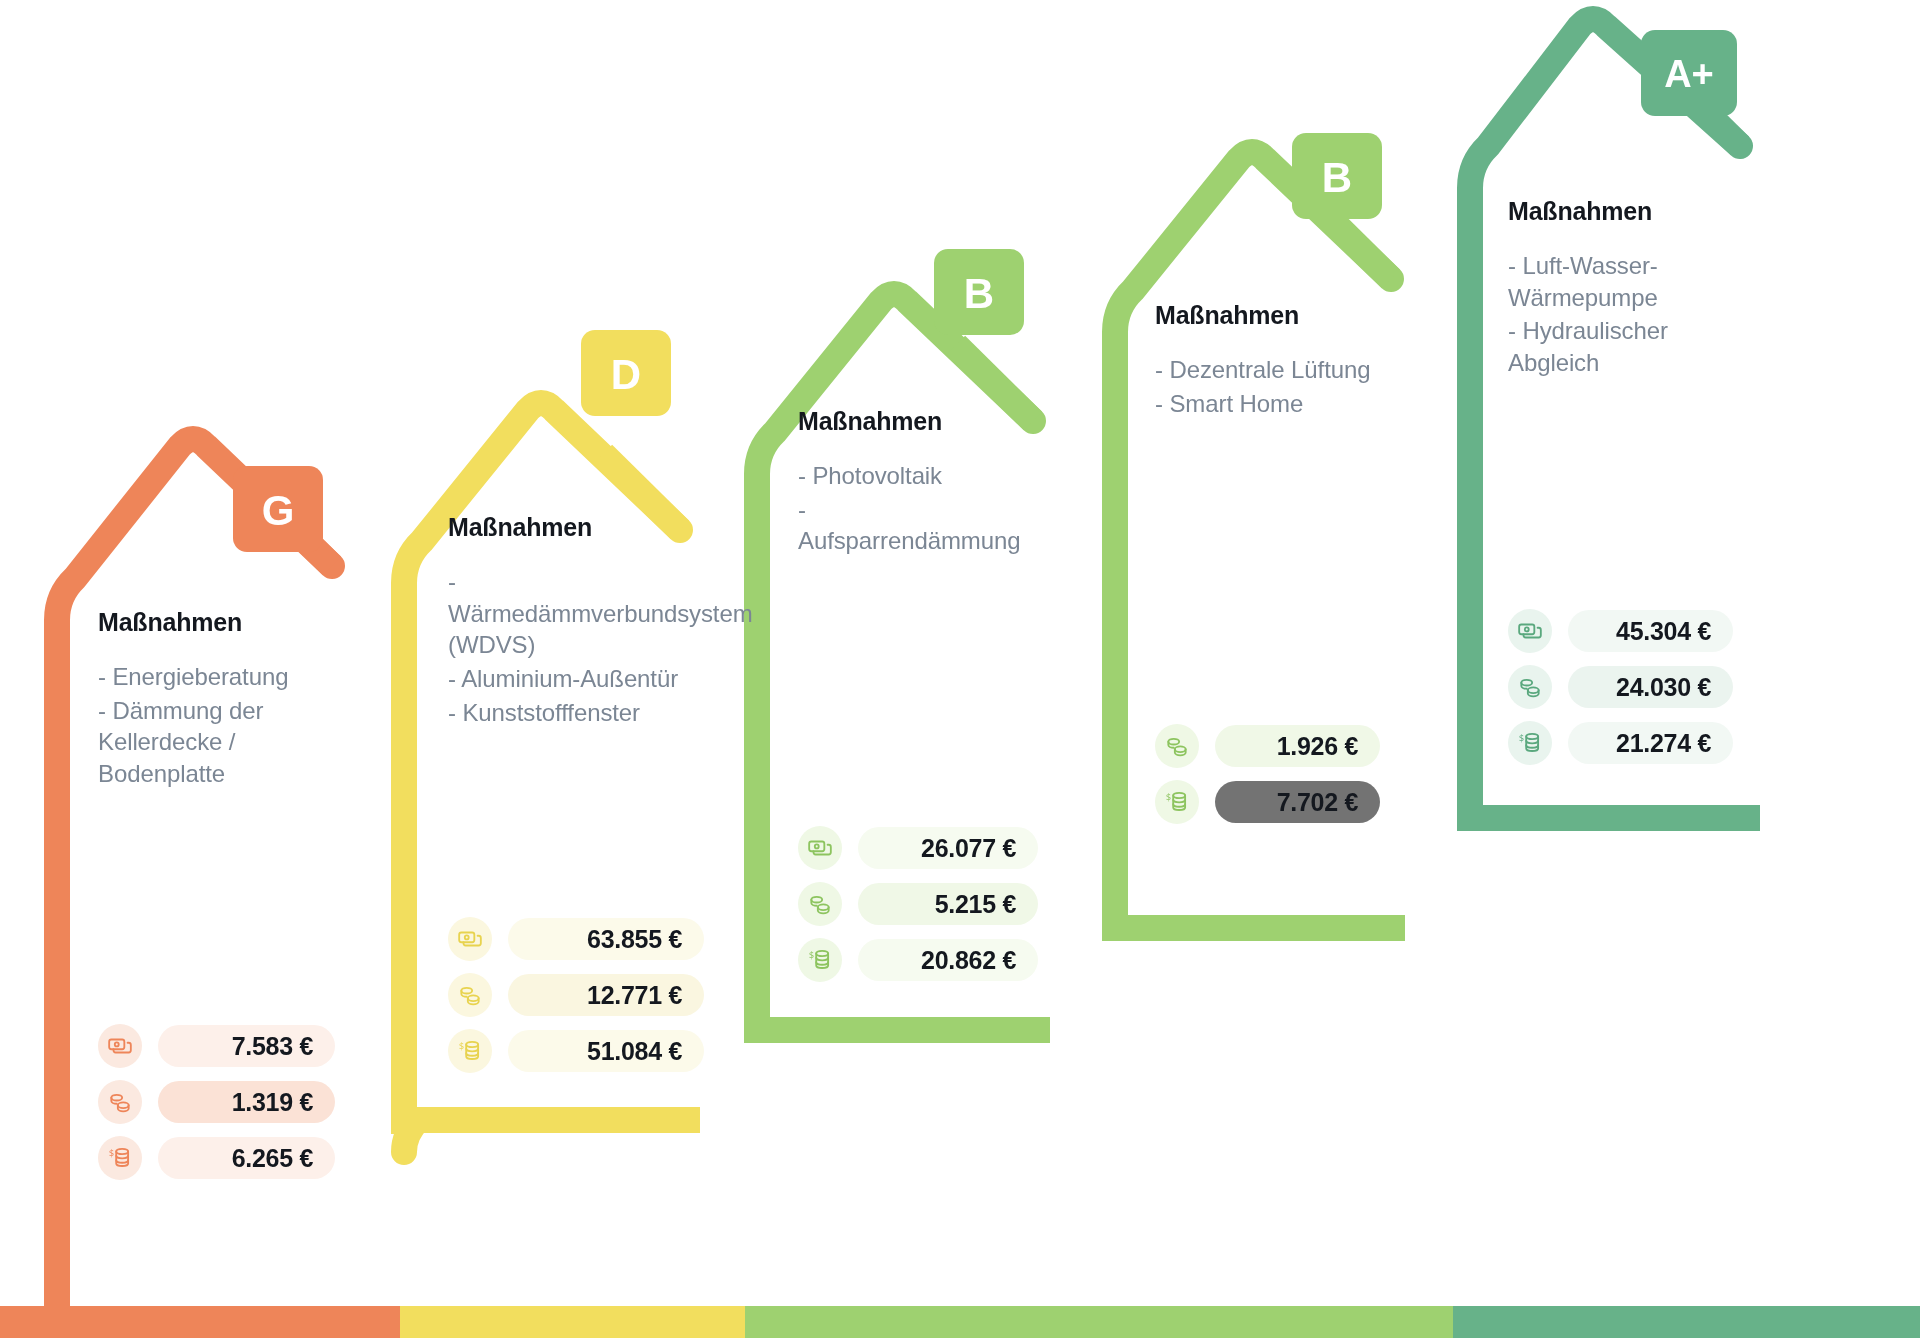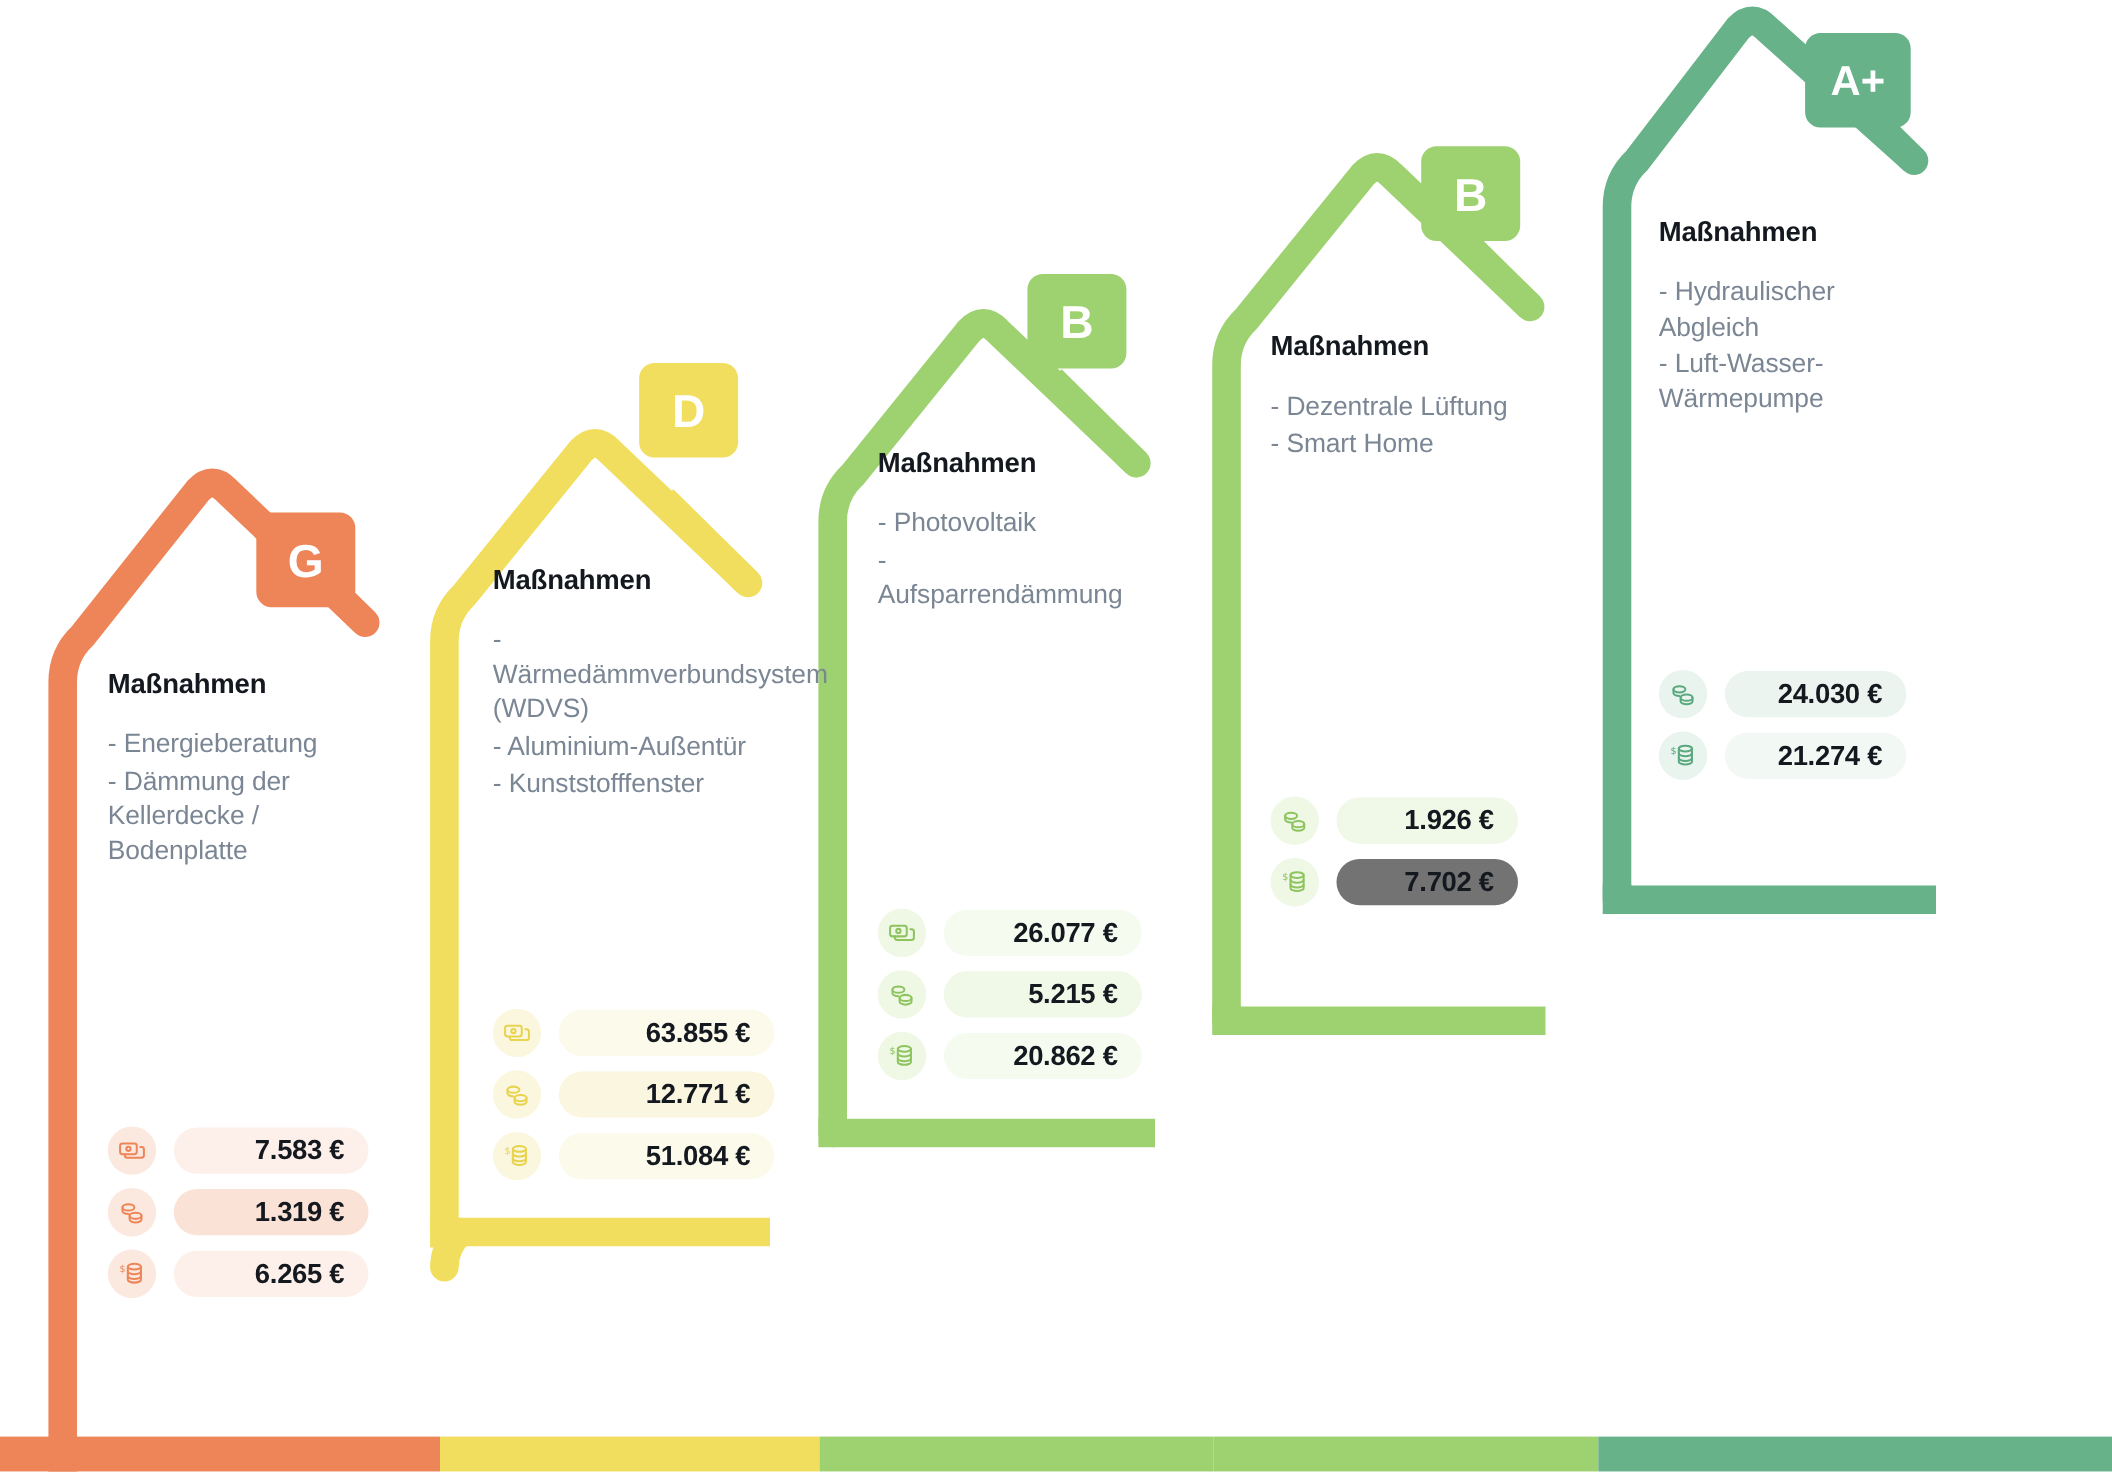--- a/index.html
+++ b/index.html
@@ -299,25 +299,35 @@
             <text x="1.6" y="10.5" font-size="8" fill="#8dc45f" stroke="none" font-family="DejaVu Sans, sans-serif">$</text>
         </svg>
       </span>
       <span class="cost-pill" style="background:#737373;">7.702 €</span>
     </div>
   </div>
 
   <div class="house-panel" style="left:1508px; top:196px; width:242px;">
     <div class="panel-title">Maßnahmen</div>
     <ul class="measure-list">
+      <li>- Luft-Wasser-Wärmepumpe</li>
       <li>- Hydraulischer Abgleich</li>
-      <li>- Luft-Wasser-Wärmepumpe</li>
     </ul>
   </div>
   <div class="cost-rows" style="left:1508px; top:603px; width:225px;">
+    <div class="cost-row">
+      <span class="cost-icon" style="background:#e9f4ee;">
+        <svg width="26" height="26" viewBox="0 0 24 24" fill="none" stroke="#5aa87e" stroke-width="1.7" stroke-linecap="round" stroke-linejoin="round">
+          <rect x="2" y="6" width="14" height="9" rx="2"></rect>
+            <path d="M19 9h1a2 2 0 0 1 2 2v5a2 2 0 0 1-2 2H8a2 2 0 0 1-2-2v-1"></path>
+            <circle cx="9" cy="10.5" r="1.8"></circle>
+        </svg>
+      </span>
+      <span class="cost-pill" style="background:#f2f8f4;">45.304 €</span>
+    </div>
     <div class="cost-row">
       <span class="cost-icon" style="background:#e9f4ee;">
         <svg width="26" height="26" viewBox="0 0 24 24" fill="none" stroke="#5aa87e" stroke-width="1.7" stroke-linecap="round" stroke-linejoin="round">
           <ellipse cx="9" cy="8" rx="5" ry="2.6"></ellipse>
             <path d="M4 8v3c0 1.4 2.2 2.6 5 2.6"></path>
             <ellipse cx="15" cy="15" rx="5" ry="2.6"></ellipse>
             <path d="M10 15v3c0 1.4 2.2 2.6 5 2.6s5-1.2 5-2.6v-3"></path>
         </svg>
       </span>
       <span class="cost-pill" style="background:#ebf4ef;">24.030 €</span>

